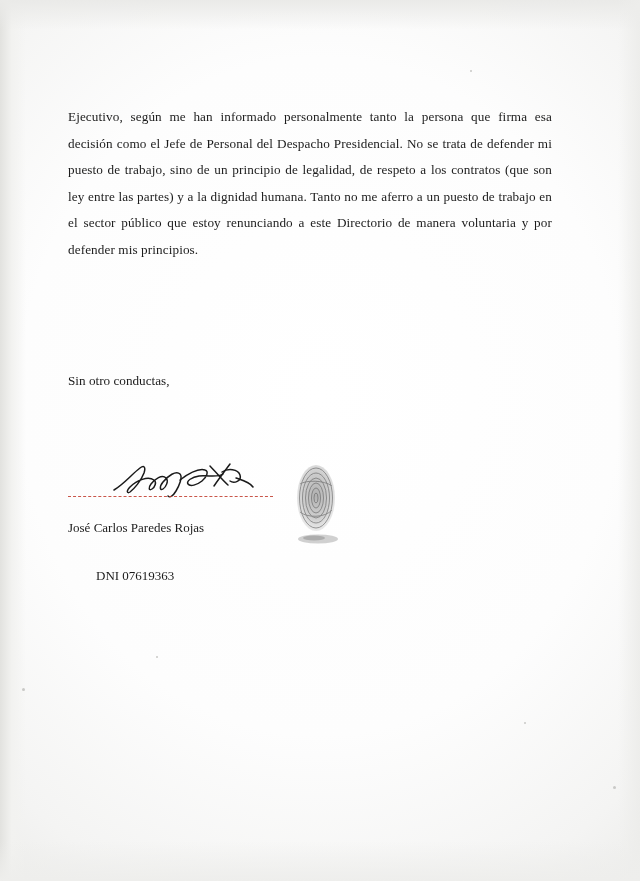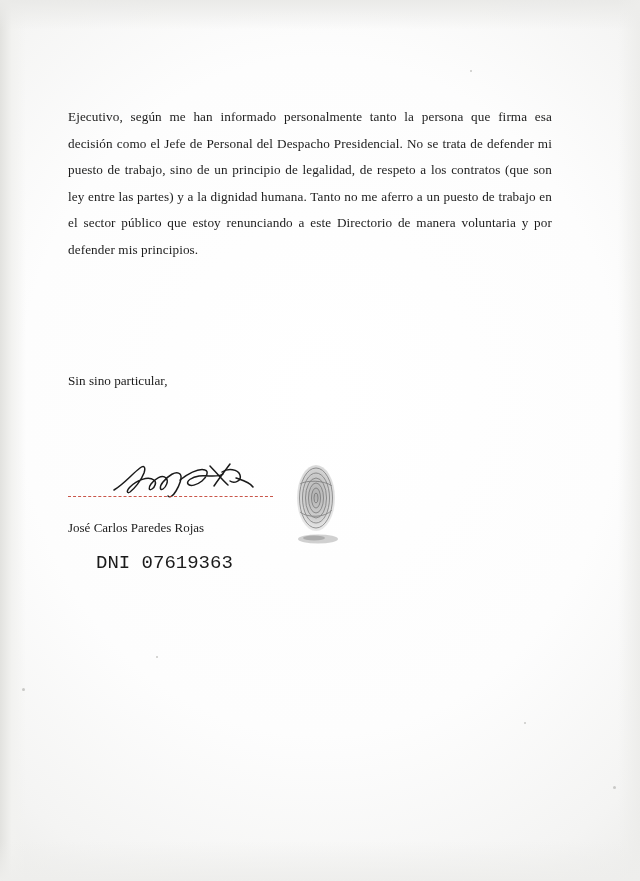--- a/index.html
+++ b/index.html
@@ -109,25 +109,24 @@
     position: absolute;
     left: 0px;
     top: 80px;
     font-size: 13px;
     color: #1b1b1b;
     white-space: nowrap;
   }
   .sig-dni {
     position: absolute;
     left: 28px;
-    top: 112px;
-    font-size: 19px;
+    top: 128px;
+    font-size: 13px;
     color: #1b1b1b;
     white-space: nowrap;
-    font-family: Liberation Mono, monospace;
   }
 
   
   .fingerprint {
     position: absolute;
     left: 292px;
     top: 460px;
     width: 48px;
     height: 78px;
   }
@@ -152,21 +151,21 @@
   <div class="speck" style="left:22px; top:688px; width:3px; height:3px;"></div>
   <div class="speck" style="left:470px; top:70px; width:2px; height:2px;"></div>
   <div class="speck" style="left:613px; top:786px; width:3px; height:3px;"></div>
   <div class="speck" style="left:524px; top:722px; width:2px; height:2px;"></div>
   <div class="speck" style="left:156px; top:656px; width:2px; height:2px;"></div>
 
   <div class="letter-body">
     <p class="para">Ejecutivo, según me han informado personalmente tanto la persona que firma esa decisión como el Jefe de Personal del Despacho Presidencial. No se trata de defender mi puesto de trabajo, sino de un principio de legalidad, de respeto a los contratos (que son ley entre las partes) y a la dignidad humana. Tanto no me aferro a un puesto de trabajo en el sector público que estoy renunciando a este Directorio de manera voluntaria y por defender mis principios.</p>
   </div>
 
-  <div class="closing closing-1">Sin sino particular,</div>
+  <div class="closing closing-1">Sin otro conductas,</div>
 
   <div class="sig-area">
     <svg class="signature-scribble" viewBox="0 0 145 46">
       <g fill="none" stroke="#1a1a1a" stroke-width="1.5" stroke-linecap="round" stroke-linejoin="round">
         <path d="M4 36 C14 30, 22 20, 30 14 C34 11, 36 13, 34 19 C31 27, 24 35, 20 38 C17 40, 16 37, 20 33 C27 26, 38 22, 44 26 C47 28, 45 33, 42 35 C39 37, 38 34, 41 30 C45 25, 52 20, 56 24 C59 27, 56 33, 53 35 C50 37, 49 33, 53 28 C58 22, 66 16, 70 20 C73 23, 69 32, 66 37 C63 42, 60 44, 58 42"></path>
         <path d="M70 26 C78 20, 88 14, 95 16 C99 17, 97 23, 92 27 C87 31, 80 33, 78 30 C76 27, 82 23, 89 22 C98 21, 108 24, 113 20"></path>
         <path d="M100 12 C106 18, 112 26, 118 31"></path>
         <path d="M120 10 C114 18, 108 26, 104 32"></path>
         <path d="M112 18 C118 14, 128 15, 130 21 C132 27, 124 30, 120 27"></path>
         <path d="M126 24 C132 26, 140 28, 143 33"></path>

